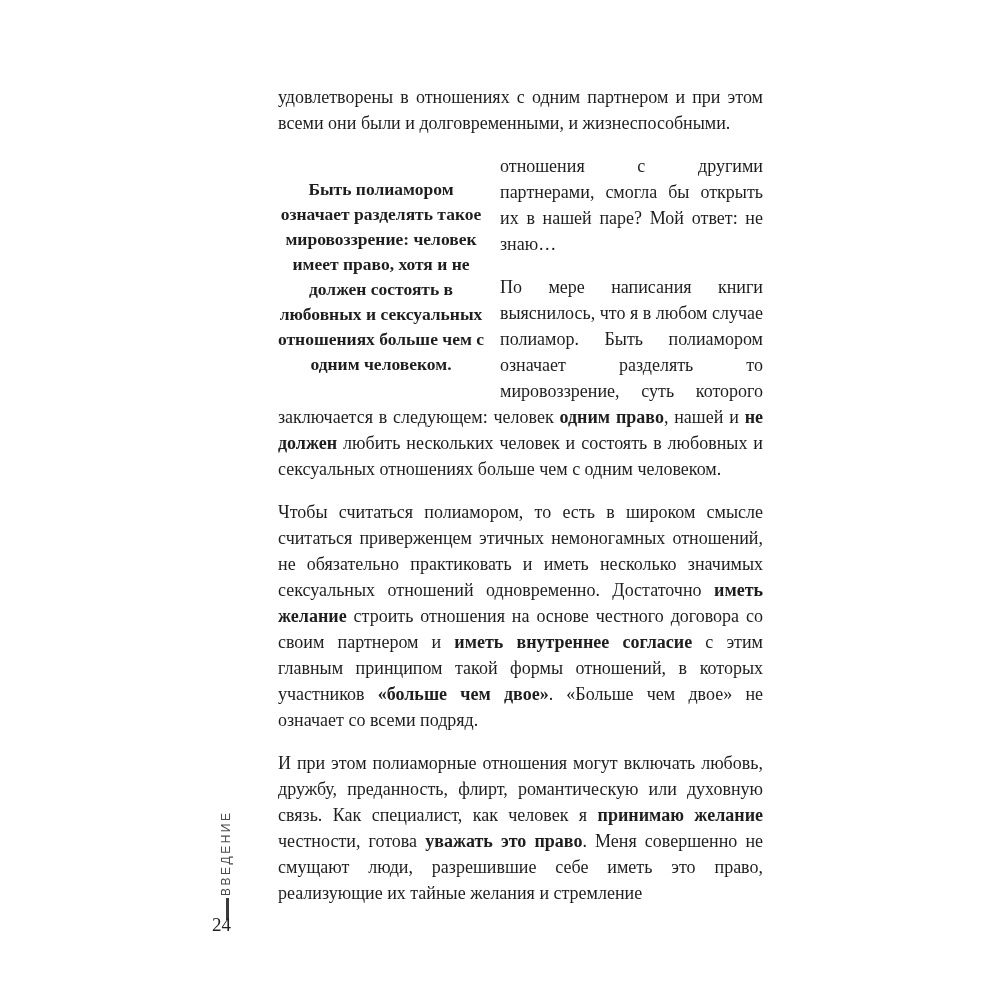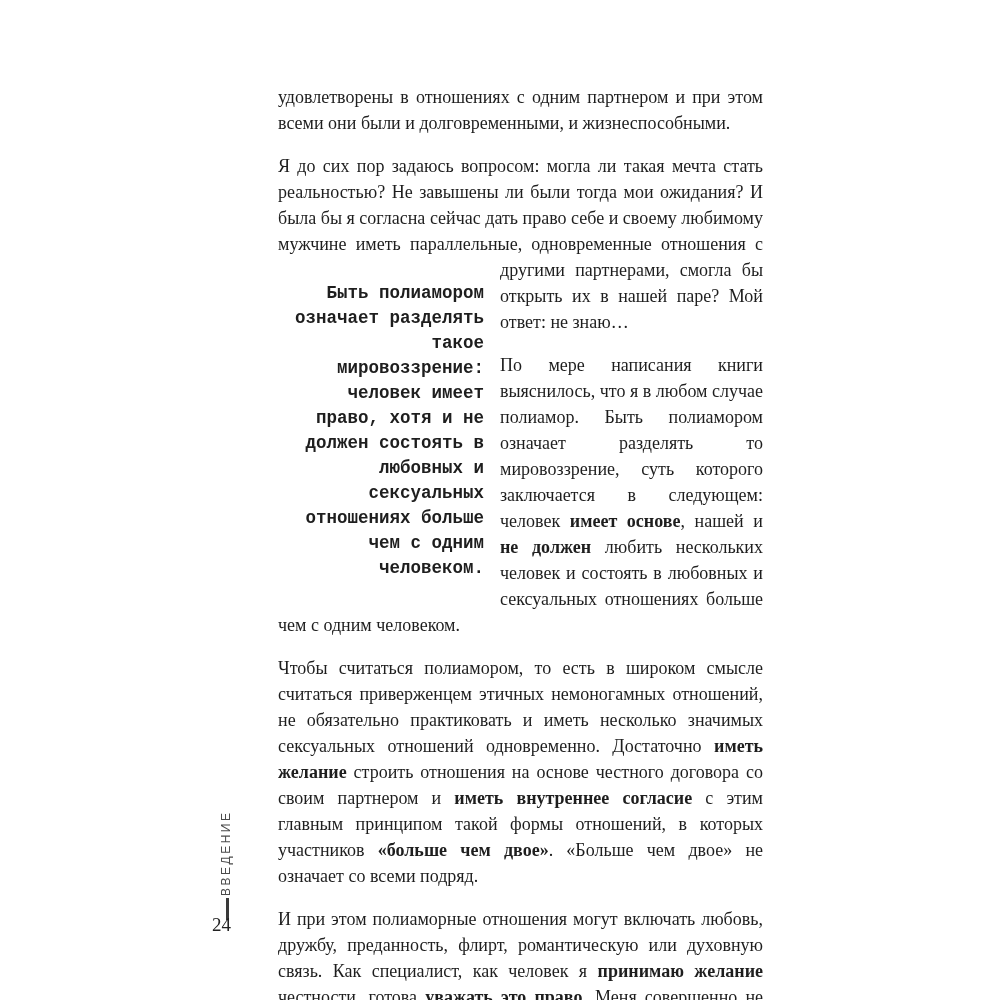--- a/index.html
+++ b/index.html
@@ -36,23 +36,22 @@
   }
   
   .pq {
     float: left;
     width: 206px;
     margin: 0 16px 8px 0;
     padding-top: 24px;
     font-size: 17.5px;
     line-height: 25px;
     font-weight: bold;
-    text-align: right;
+    text-align: center;
     hyphens: manual;
-    font-family: Liberation Mono, monospace;
     -webkit-hyphens: manual;
   }
   
   .section-label {
     position: absolute;
     left: 219px;
     top: 806px;
     height: 90px;
     writing-mode: vertical-rl;
     transform: rotate(180deg);
@@ -86,24 +85,24 @@
   <span class="section-label">ВВЕДЕНИЕ</span>
 
   <div class="vertical-rule"></div>
 
   <div class="page-number">24</div>
 
   <div class="text-block">
 
     <p><span>удовлетворены в отношениях с одним партнером и при этом всеми они были и долговременными, и жизнеспособными.</span></p>
 
-    <p><span>Я до сих пор задаюсь вопросом: могла ли такая мечта стать реальностью? Не завышены ли были тогда мои ожидания? И была бы я согласна сейчас дать право себе и своему любимому мужчине иметь параллельные, одновременные</span>
+    <p>
       <span class="pq">Быть полиамором означает разделять такое мировоззрение: человек имеет право, хотя и не должен состоять в любовных и сексуальных отношениях больше чем с одним человеком.</span>
       <span>отношения с другими партнерами, смогла бы открыть их в нашей паре? Мой ответ: не знаю…</span></p>
 
-    <p><span>По мере написания книги выяснилось, что я в любом случае полиамор. Быть полиамором означает разделять то мировоззрение, суть которого заключается в следующем: человек </span><span class="b">имеет основе</span><span>, нашей и </span><span class="b">не должен</span><span> любить нескольких человек и состоять в любовных и сексуальных отношениях больше чем с одним человеком.</span></p>
+    <p><span>По мере написания книги выяснилось, что я в любом случае полиамор. Быть полиамором означает разделять то мировоззрение, суть которого заключается в следующем: человек </span><span class="b">одним право</span><span>, нашей и </span><span class="b">не должен</span><span> любить нескольких человек и состоять в любовных и сексуальных отношениях больше чем с одним человеком.</span></p>
 
     <p><span>Чтобы считаться полиамором, то есть в широком смысле считаться приверженцем этичных немоногамных отношений, не обязательно практиковать и иметь несколько значимых сексуальных отношений одновременно. Достаточно </span><span class="b">иметь желание</span><span> строить отношения на основе честного договора со своим партнером и </span><span class="b">иметь внутреннее согласие</span><span> с этим главным принципом такой формы отношений, в которых участников </span><span class="b">«больше чем двое»</span><span>. «Больше чем двое» не означает со всеми подряд.</span></p>
 
     <p><span>И при этом полиаморные отношения могут включать любовь, дружбу, преданность, флирт, романтическую или духовную связь. Как специалист, как человек я </span><span class="b">принимаю желание</span><span> честности, готова </span><span class="b">уважать это право</span><span>. Меня совершенно не смущают люди, разрешившие себе иметь это право, реализующие их тайные желания и стремление</span></p>
 
   </div>
 </div>
 
 </body></html>

